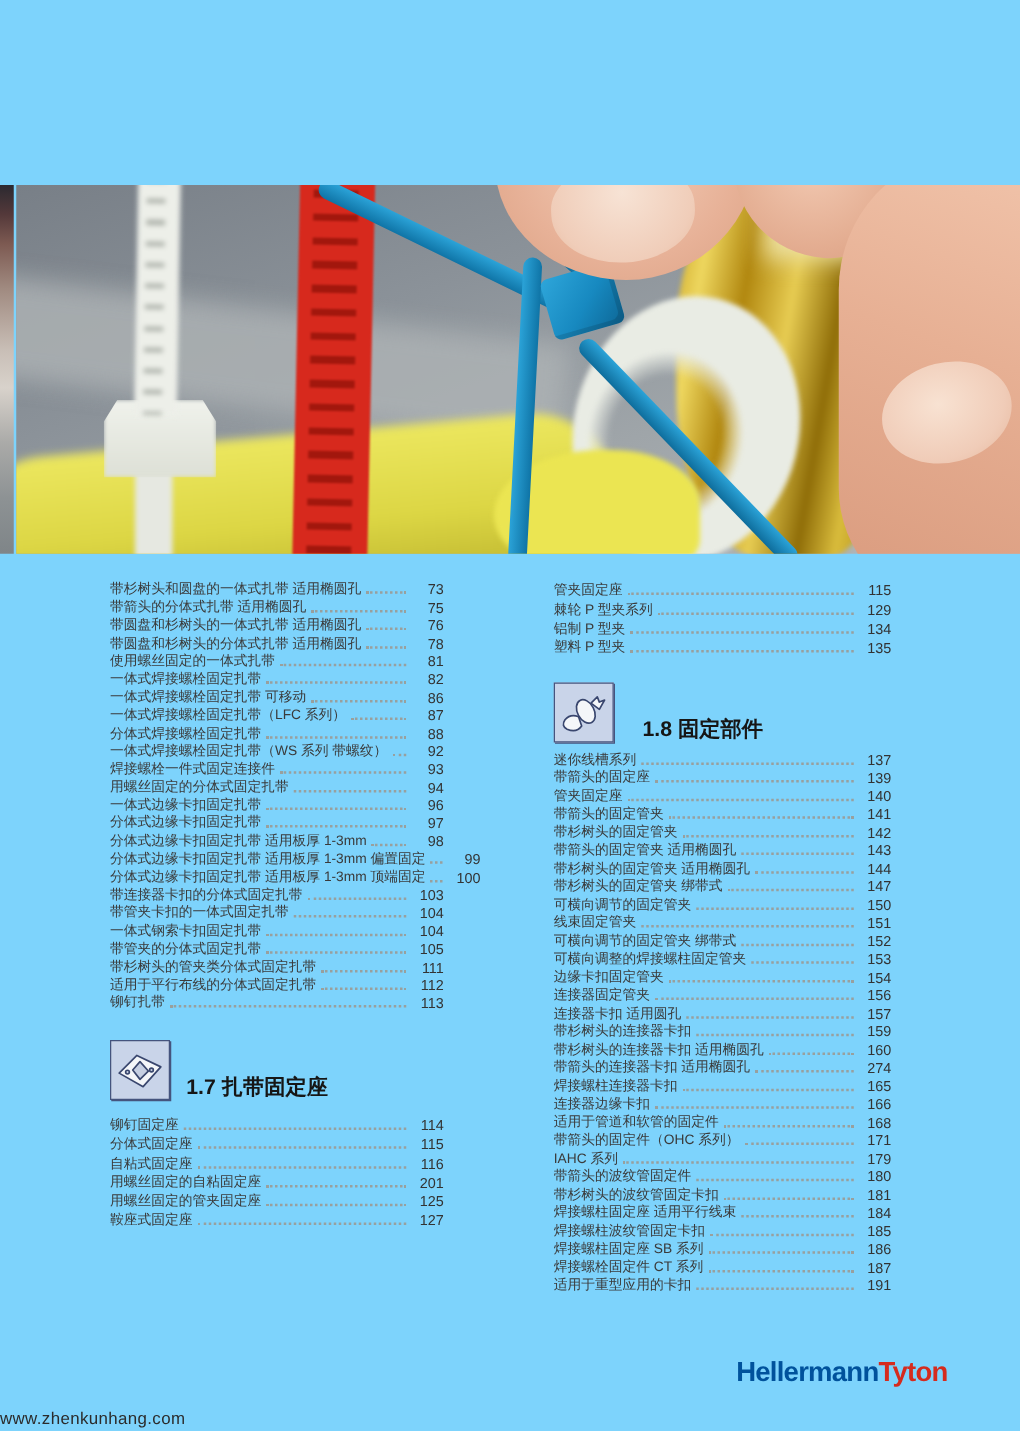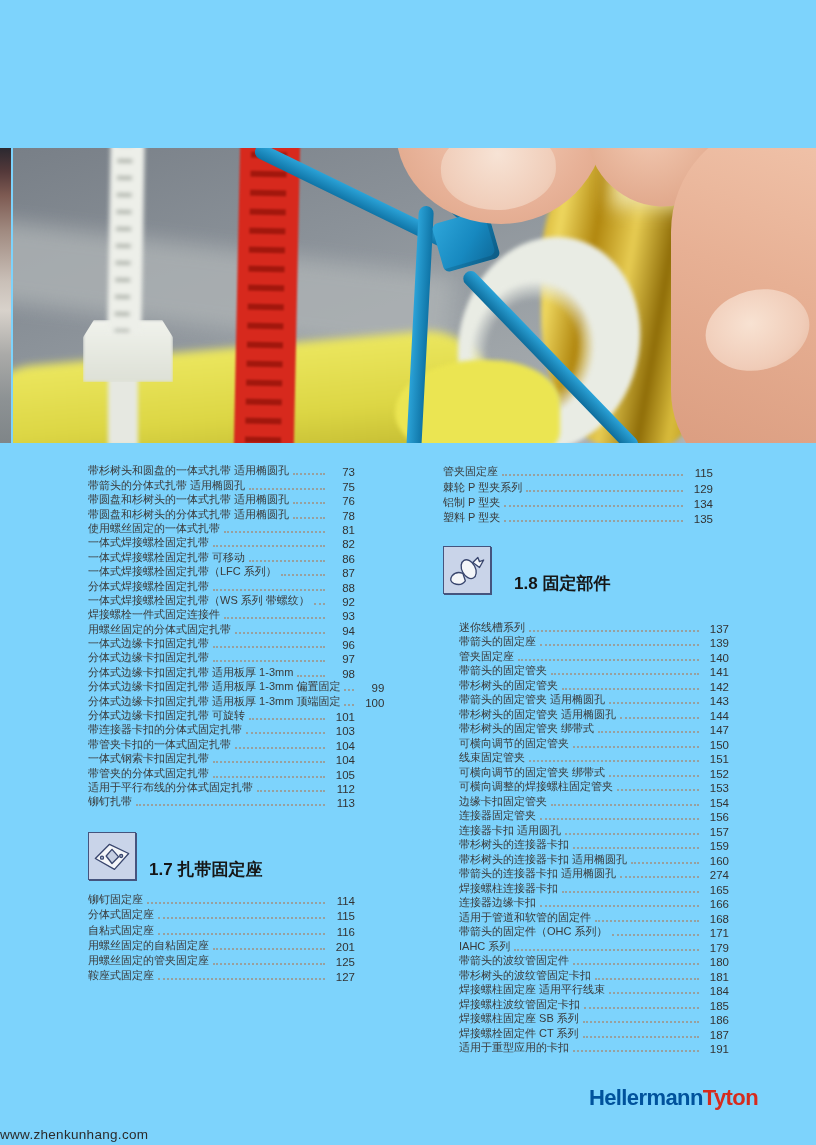--- a/index.html
+++ b/index.html
@@ -57,21 +57,21 @@
 
   
   .toc-list{position:absolute;}
   .toc-list .row{display:flex;align-items:flex-end;}
   .toc-list .lbl{white-space:nowrap;font-size:11px;color:#3a3a3a;}
   .toc-list .dots{flex:1;min-width:10px;border-bottom:2px dotted #98a09e;margin:0 4px 3px 4px;}
   .toc-list .pg{min-width:26px;text-align:right;font-size:11.5px;color:#333;}
   #list1{left:88px;top:464px;width:267px;}   #list1 .row{height:14.4px;}
   #list2{left:88px;top:892px;width:267px;}   #list2 .row{height:15.2px;}
   #list3{left:443px;top:464px;width:270px;}  #list3 .row{height:15.3px;}
-  #list4{left:443px;top:620px;width:270px;margin-left:16px;}  #list4 .row{height:14.5px;}
+  #list4{left:443px;top:600px;width:270px;}  #list4 .row{height:14.5px;}
 
   .sec{position:absolute;display:flex;align-items:flex-end;gap:13px;}
   #sec17{left:88px;top:832px;}
   #sec18{left:443px;top:546px;gap:23px;}
   .icon-box{width:48px;height:48px;background:#c9d4e9;border:1.5px solid #45547e;box-sizing:border-box;
     box-shadow:1px 1px 0 #45547e;display:flex;align-items:center;justify-content:center;}
   .sec h2{margin:0;padding-bottom:2px;font-size:17px;line-height:17px;font-weight:700;color:#161616;white-space:nowrap;}
 
   
   .logo{position:absolute;right:58px;top:1086px;font-size:22px;font-weight:700;letter-spacing:-.6px;line-height:24px;text-align:center;}
@@ -189,43 +189,43 @@
         <span class="lbl">分体式边缘卡扣固定扎带 适用板厚 1-3mm 偏置固定</span>
         <span class="dots"></span>
         <span class="pg">99</span>
       </div>
       <div class="row">
         <span class="lbl">分体式边缘卡扣固定扎带 适用板厚 1-3mm 顶端固定</span>
         <span class="dots"></span>
         <span class="pg">100</span>
       </div>
       <div class="row">
-        <span class="lbl">分体式边缘卡扣固定扎带 可旋转</span>
-        <span class="dots"></span>
-        <span class="pg">101</span>
-      </div>
-      <div class="row">
         <span class="lbl">带连接器卡扣的分体式固定扎带</span>
         <span class="dots"></span>
         <span class="pg">103</span>
       </div>
       <div class="row">
         <span class="lbl">带管夹卡扣的一体式固定扎带</span>
         <span class="dots"></span>
         <span class="pg">104</span>
       </div>
       <div class="row">
         <span class="lbl">一体式钢索卡扣固定扎带</span>
         <span class="dots"></span>
         <span class="pg">104</span>
       </div>
       <div class="row">
         <span class="lbl">带管夹的分体式固定扎带</span>
         <span class="dots"></span>
         <span class="pg">105</span>
+      </div>
+      <div class="row">
+        <span class="lbl">带杉树头的管夹类分体式固定扎带</span>
+        <span class="dots"></span>
+        <span class="pg">111</span>
       </div>
       <div class="row">
         <span class="lbl">适用于平行布线的分体式固定扎带</span>
         <span class="dots"></span>
         <span class="pg">112</span>
       </div>
       <div class="row">
         <span class="lbl">铆钉扎带</span>
         <span class="dots"></span>
         <span class="pg">113</span>

